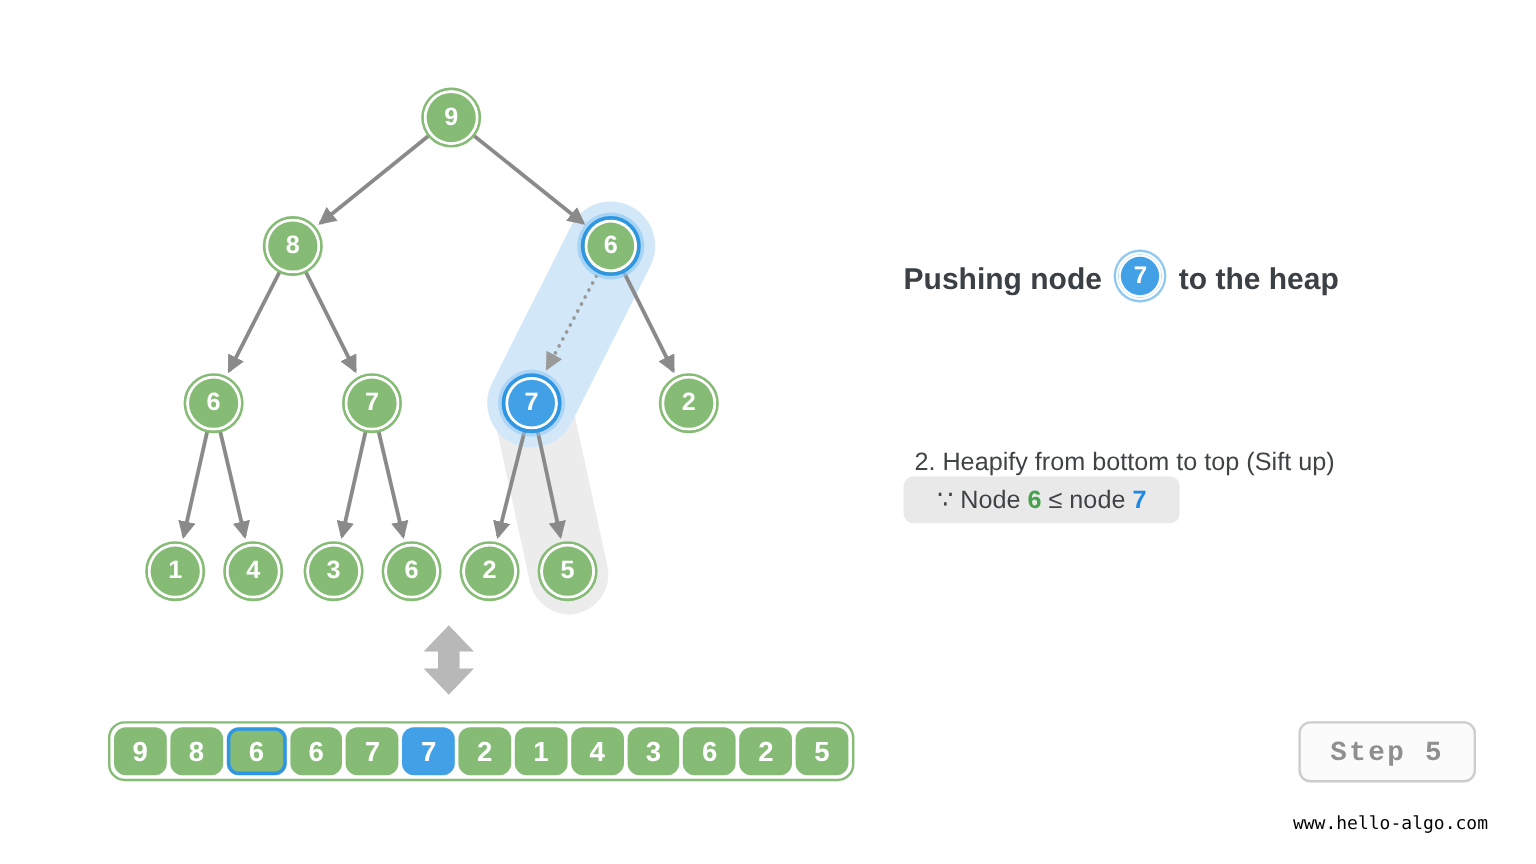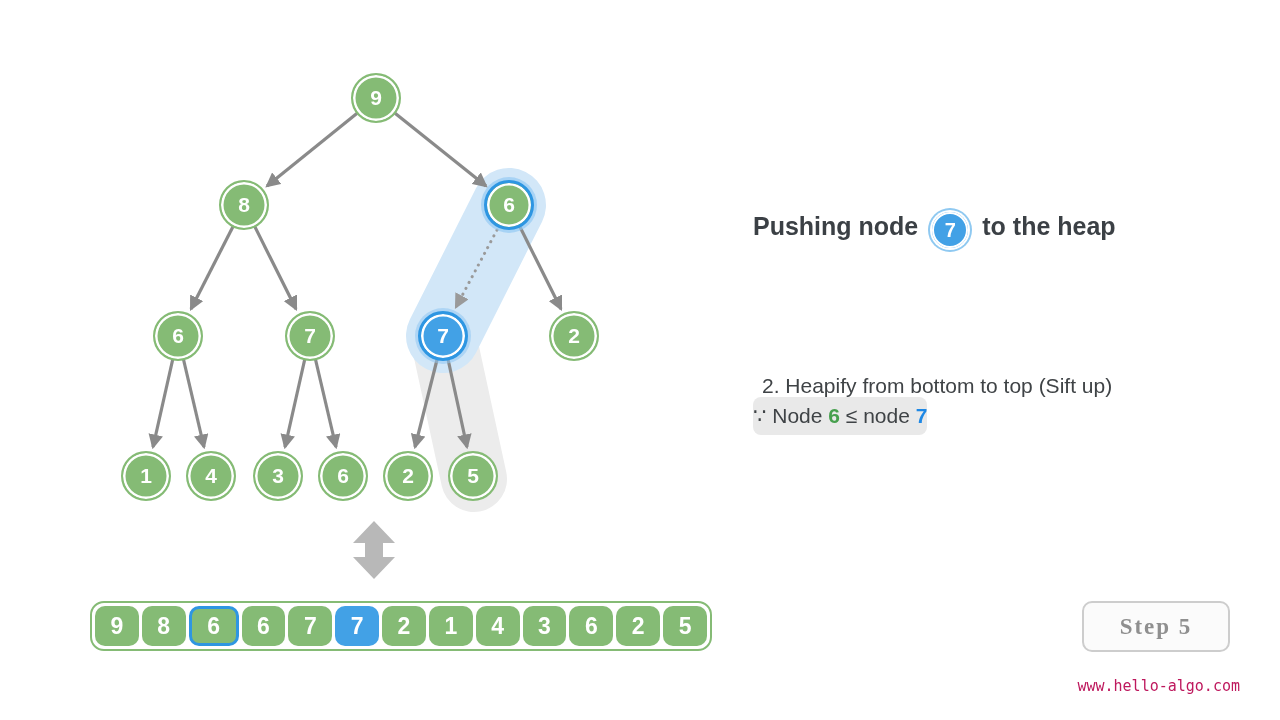--- a/index.html
+++ b/index.html
@@ -24,41 +24,41 @@
   .array{position:absolute;left:90px;top:601px;width:622px;height:50px;
          box-sizing:border-box;border:2.5px solid #85BB75;border-radius:14px;
          background:#fff;display:flex;gap:3px;padding:3px;z-index:3;}
   .cell{flex:1;border-radius:10px;background:#85BB75;color:#fff;font-weight:bold;
         font-size:23px;display:flex;align-items:center;justify-content:center;
         box-sizing:border-box;}
   .cell.ring{border:3px solid #2E96E2;}
   .cell.fill{background:#42A1E6;}
 
   
-  .title-row{position:absolute;left:753px;top:212px;display:flex;align-items:flex-start;
+  .title-row{position:absolute;left:753px;top:212px;display:flex;align-items:flex-end;
              font-size:25px;font-weight:bold;color:#3b4045;z-index:3;}
   .badge{width:36px;height:36px;border-radius:50%;background:#42A1E6;color:#fff;
          font-size:20px;font-weight:bold;display:flex;align-items:center;justify-content:center;
          margin:0 14px;box-shadow:inset 0 0 0 2px #fff,0 0 0 2px #fff,0 0 0 4px #8FC9F1;}
   .step-line{position:absolute;font-size:21px;color:#3f4346;z-index:3;}
   .step-1{left:762px;top:294px;}
   .step-2{left:762px;top:346px;margin-top:28px;}
   .hl-blue{color:#1E88E5;font-weight:bold;}
   .hl-green{color:#47A04E;font-weight:bold;}
   .note-box{position:absolute;left:753px;top:397px;background:#E9E9E9;border-radius:8px;
-            padding:7px 0;font-size:21px;color:#3f4346;z-index:3;}
+            padding:7px 28px;font-size:21px;color:#3f4346;z-index:3;}
 
   
   .step-button{position:absolute;left:1082px;top:601px;width:148px;height:51px;
                box-sizing:border-box;border:2px solid #CDCDCD;border-radius:10px;
                background:#FBFBFB;display:flex;align-items:center;justify-content:center;
-               font-family:Liberation Serif, serif;font-weight:bold;font-size:23px;
+               font-family:Liberation Mono, monospace;font-weight:bold;font-size:23px;
                color:#8F8F8F;letter-spacing:2px;z-index:3;}
   .site{position:absolute;right:40px;top:677px;font-family:"DejaVu Sans Mono",monospace;
-        font-size:15px;color:#be185d;z-index:3;}
+        font-size:15px;color:#000000;z-index:3;}
 </style>
 </head>
 <body>
 
 <div class="stage">
 
   <svg class="diagram-svg" width="1280" height="720" viewBox="0 0 1280 720">
     <defs>
       <marker id="arrow" viewBox="0 0 10 10" refX="8.5" refY="5" markerWidth="4.6" markerHeight="4.6" orient="auto-start-reverse">
         <path d="M0,0 L10,5 L0,10 z" fill="#8A8A8A"></path>

